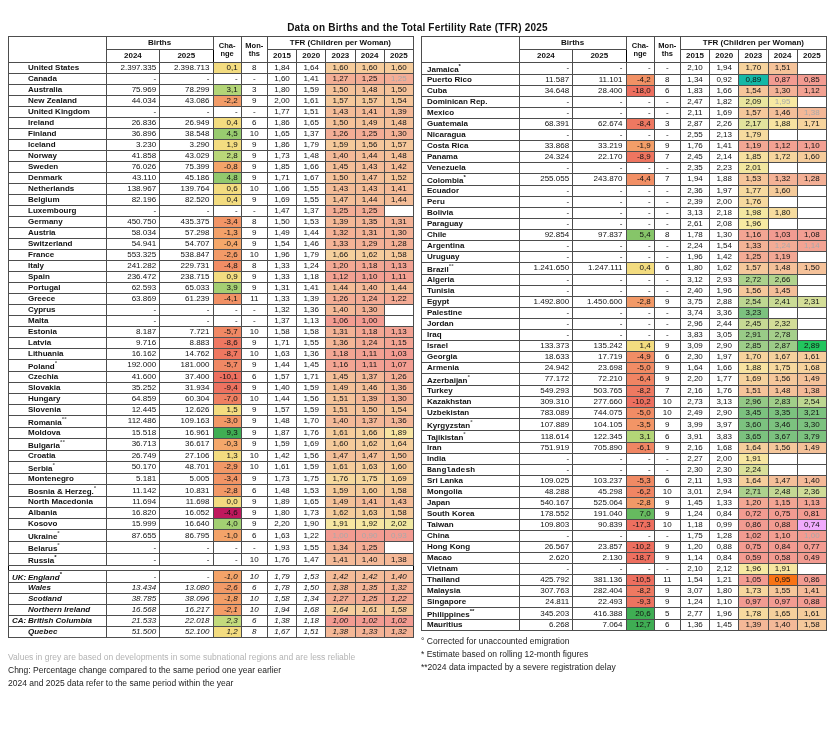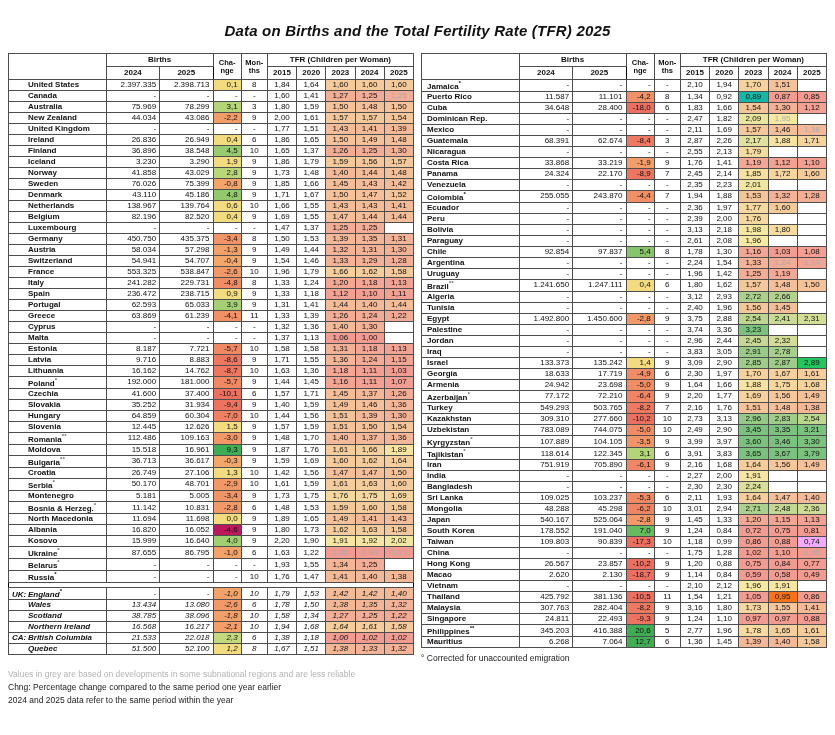--- a/index.html
+++ b/index.html
@@ -1,18 +1,18 @@
 <!DOCTYPE html>
 <html><head>
 <meta charset="utf-8">
 <style>
   html,body{margin:0;padding:0;background:#ffffff;}
   .page{width:835px;height:735px;background:#fff;box-sizing:border-box;padding-top:22px;
         font-family:"Liberation Sans",sans-serif;color:#111;}
-  .title{font-size:15px;font-weight:bold;text-align:center;margin:0 0 14px 0;letter-spacing:.2px;font-style:italic;}
+  .title{font-size:10px;font-weight:bold;text-align:center;margin:0 0 3px 0;letter-spacing:.2px;}
   .tables{display:flex;justify-content:center;align-items:flex-start;gap:7px;}
   .colwrap{width:406px;}
   table{border-collapse:collapse;width:406px;table-layout:fixed;border:1.5px solid #000;}
   th,td{border:1px solid #4d4d4d;font-size:8px;line-height:1.05;padding:0 2px;height:11px;
         white-space:nowrap;overflow:hidden;box-sizing:border-box;}
   thead th{font-weight:bold;text-align:center;height:13px;background:#fff;}
   thead .two div{font-size:7.5px;}
   td.name{font-weight:bold;text-align:left;padding-left:3px;}
   td.name sup{font-size:6px;}
   .pref{display:inline-block;width:16px;}
@@ -1164,21 +1164,21 @@
               <td class="num">-</td>
               <td class="num gl">-</td>
               <td class="mo gl">-</td>
               <td class="tfr gl">2,27</td>
               <td class="tfr">2,00</td>
               <td class="tfr" style="background: rgb(247, 230, 161);">1,91</td>
               <td class="tfr"></td>
               <td class="tfr"></td>
             </tr>
             <tr>
-              <td class="name" style="padding-left: 5px;"><span>Bangladesh</span></td>
+              <td class="name" style="padding-left: 5px; font-family: Liberation Mono, monospace;"><span>Bangladesh</span></td>
               <td class="num gl">-</td>
               <td class="num">-</td>
               <td class="num gl">-</td>
               <td class="mo gl">-</td>
               <td class="tfr gl">2,30</td>
               <td class="tfr">2,30</td>
               <td class="tfr" style="background: rgb(218, 224, 154);">2,24</td>
               <td class="tfr"></td>
               <td class="tfr"></td>
             </tr>
@@ -1301,21 +1301,21 @@
               <td class="tfr" style="background: rgb(242, 155, 145);">1,05</td>
               <td class="tfr" style="background: #f97316;">0,95</td>
               <td class="tfr" style="background: rgb(242, 155, 145);">0,86</td>
             </tr>
             <tr>
               <td class="name" style="padding-left: 5px;"><span>Malaysia</span></td>
               <td class="num gl">307.763</td>
               <td class="num">282.404</td>
               <td class="num gl" style="background: rgb(238, 121, 97);">-8,2</td>
               <td class="mo gl">9</td>
-              <td class="tfr gl">3,16</td>
+              <td class="tfr gl">3,07</td>
               <td class="tfr">1,80</td>
               <td class="tfr" style="background: rgb(246, 214, 158);">1,73</td>
               <td class="tfr" style="background: rgb(245, 198, 154);">1,55</td>
               <td class="tfr" style="background: rgb(244, 186, 152);">1,41</td>
             </tr>
             <tr>
               <td class="name" style="padding-left: 5px;"><span>Singapore</span></td>
               <td class="num gl">24.811</td>
               <td class="num">22.493</td>
               <td class="num gl" style="background: rgb(237, 115, 96);">-9,3</td>
@@ -1347,17 +1347,19 @@
               <td class="tfr gl">1,36</td>
               <td class="tfr">1,45</td>
               <td class="tfr" style="background: rgb(244, 184, 151);">1,39</td>
               <td class="tfr" style="background: rgb(244, 185, 152);">1,40</td>
               <td class="tfr" style="background: rgb(245, 201, 155);">1,58</td>
             </tr>
           </tbody>
       </table>
       <div class="rfoot">
         <div>° Corrected for unaccounted emigration</div>
+        <div>* Estimate based on rolling 12-month figures</div>
+        <div>**2024 data impacted by a severe registration delay</div>
       </div>
     </div>
 
   </div>
 </div>
 
 </body></html>

